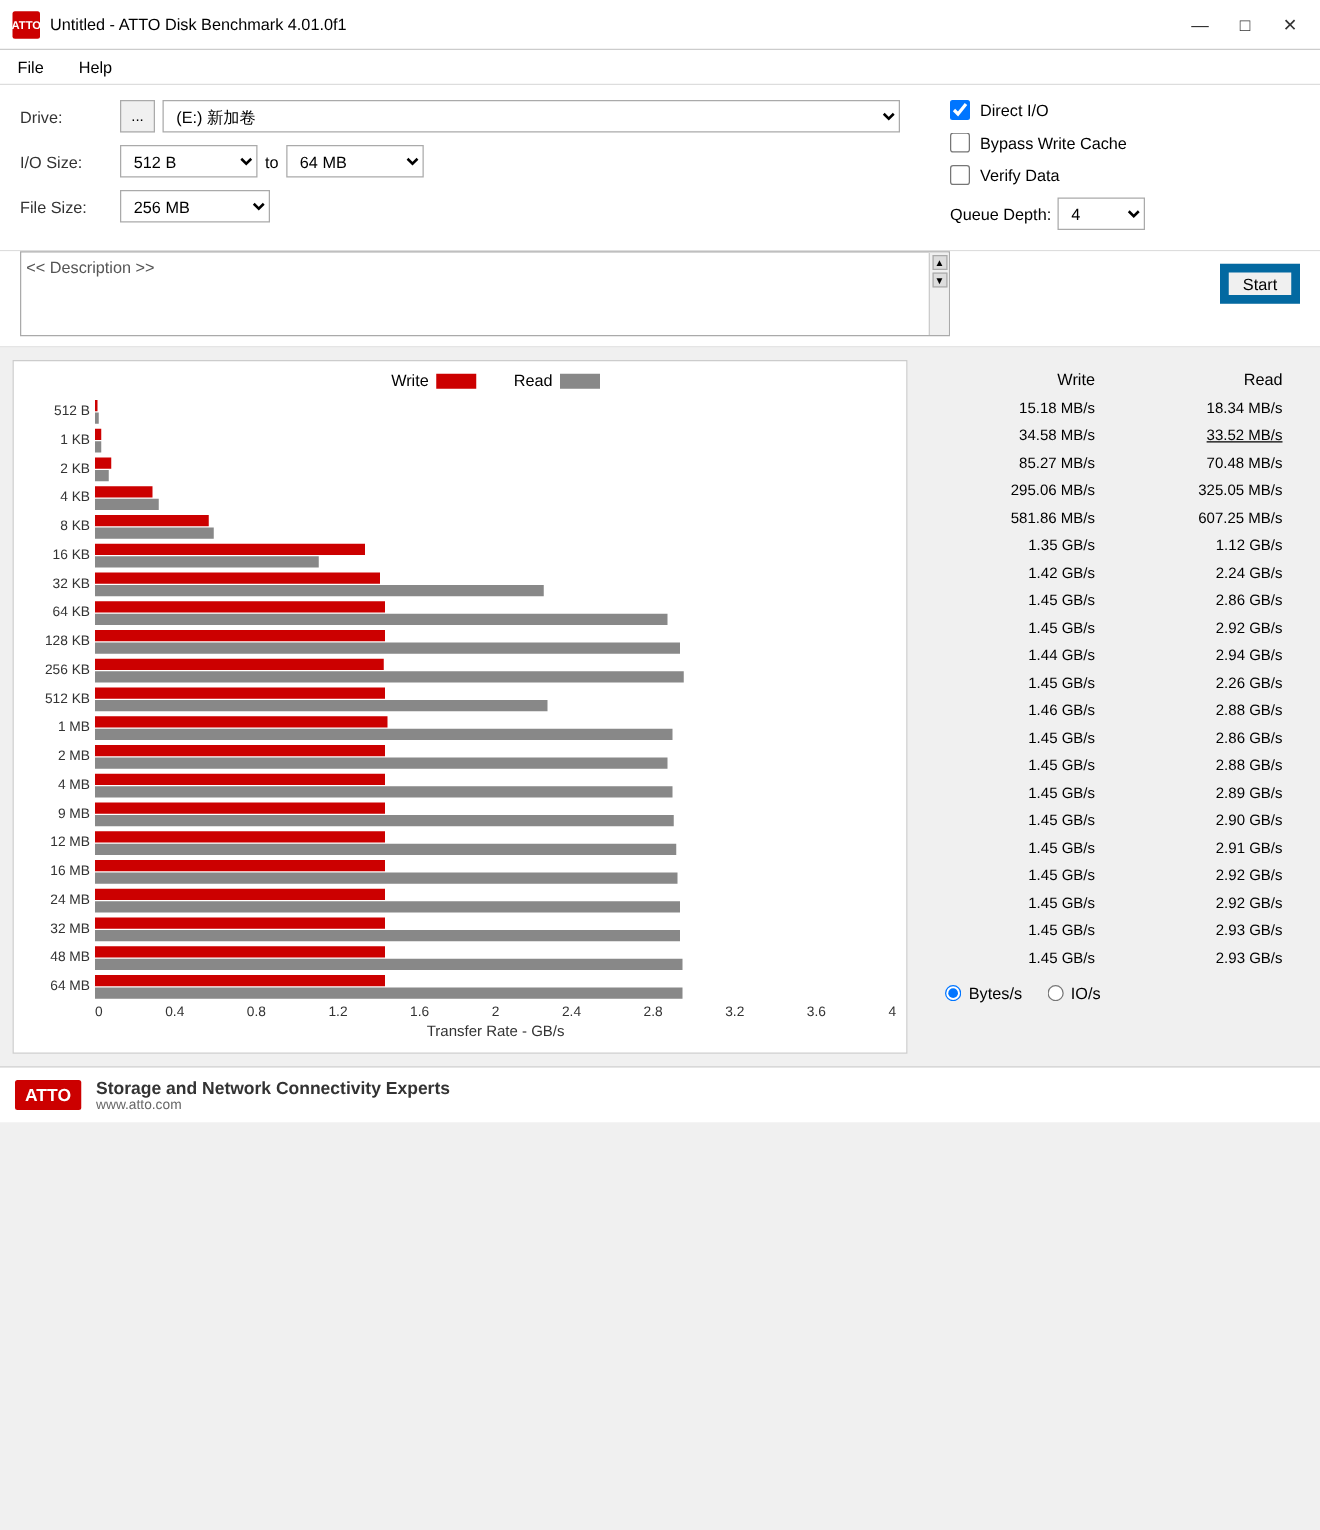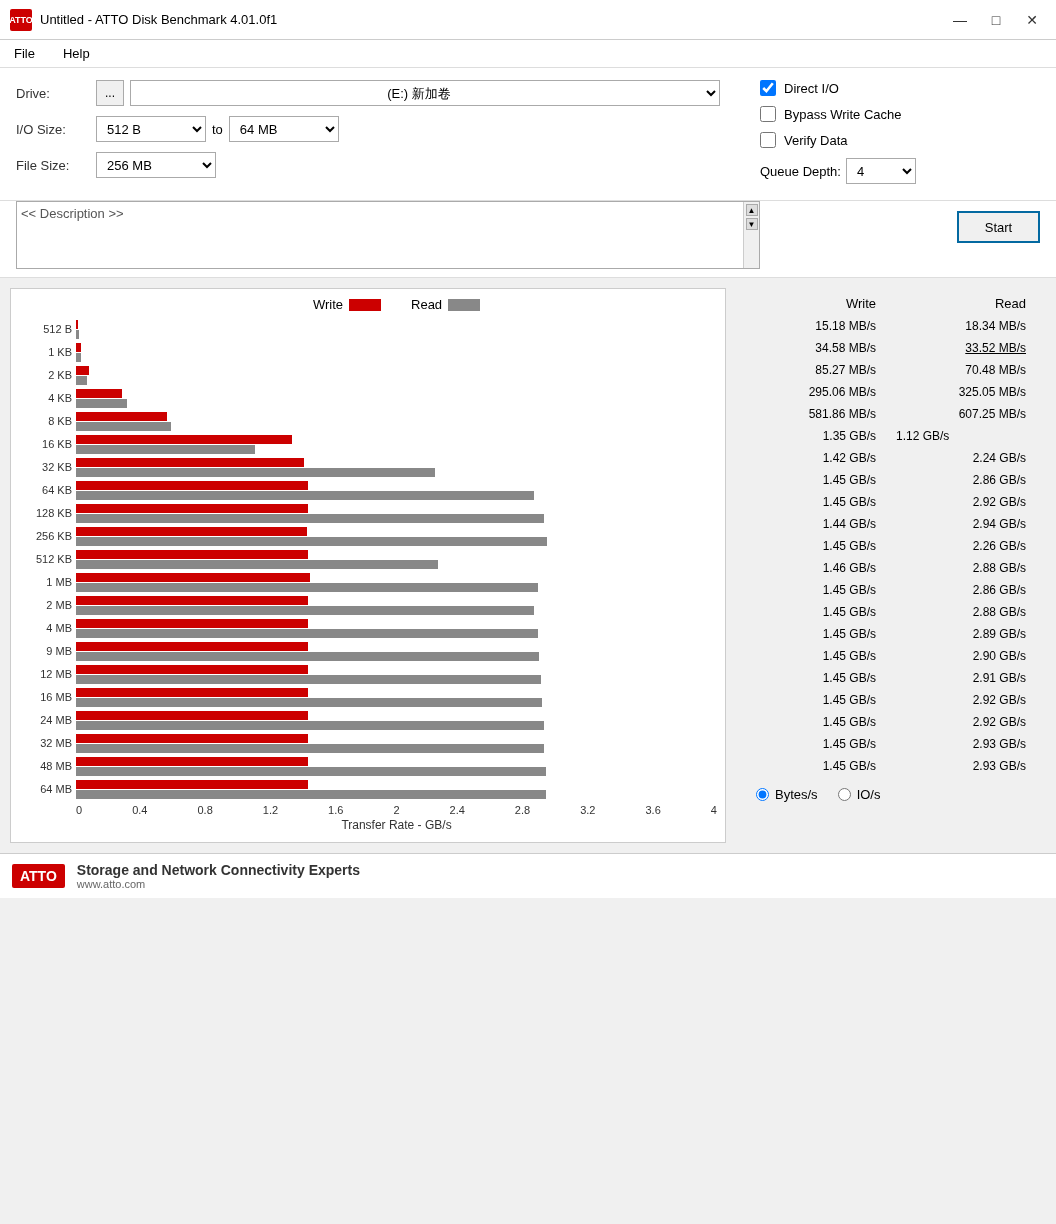--- a/index.html
+++ b/index.html
@@ -80,21 +80,20 @@
       background: #f0f0f0;
       padding: 2px 8px;
       height: 26px;
       cursor: pointer;
       font-size: 12px;
     }
 
     .drive-select {
       flex: 1;
       height: 26px;
-      text-align: center;
     }
 
     .io-size-select { width: 110px; }
     .file-size-select { width: 120px; }
 
     .checkbox-row {
       display: flex;
       align-items: center;
       margin-bottom: 10px;
       gap: 8px;
@@ -106,23 +105,23 @@
     .queue-row {
       display: flex;
       align-items: center;
       gap: 5px;
       margin-top: 6px;
     }
 
     .start-btn {
       display: block;
       margin: 10px 0 0 auto;
-      width: 83px;
+      width: 64px;
       height: 32px;
-      border: 2px solid #0369a1;
+      border: 7px solid #0369a1;
       background: #f0f0f0;
       font-size: 13px;
       cursor: pointer;
     }
 
     .results-section {
       padding: 0 10px 10px 10px;
     }
 
     .results-title {
@@ -568,21 +567,21 @@
           <div class="data-row">
             <span style="width: 130px; text-align: right;">295.06 MB/s</span>
             <span style="width: 130px; text-align: right;">325.05 MB/s</span>
           </div>
           <div class="data-row">
             <span style="width: 130px; text-align: right;">581.86 MB/s</span>
             <span style="width: 130px; text-align: right;">607.25 MB/s</span>
           </div>
           <div class="data-row">
             <span style="width: 130px; text-align: right;">1.35 GB/s</span>
-            <span style="width: 130px; ">1.12 GB/s</span>
+            <span style="width: 130px; text-align: right;">1.12 GB/s</span>
           </div>
           <div class="data-row">
             <span style="width: 130px; text-align: right;">1.42 GB/s</span>
             <span style="width: 130px; text-align: right;">2.24 GB/s</span>
           </div>
           <div class="data-row">
             <span style="width: 130px; text-align: right;">1.45 GB/s</span>
             <span style="width: 130px; text-align: right;">2.86 GB/s</span>
           </div>
           <div class="data-row">

